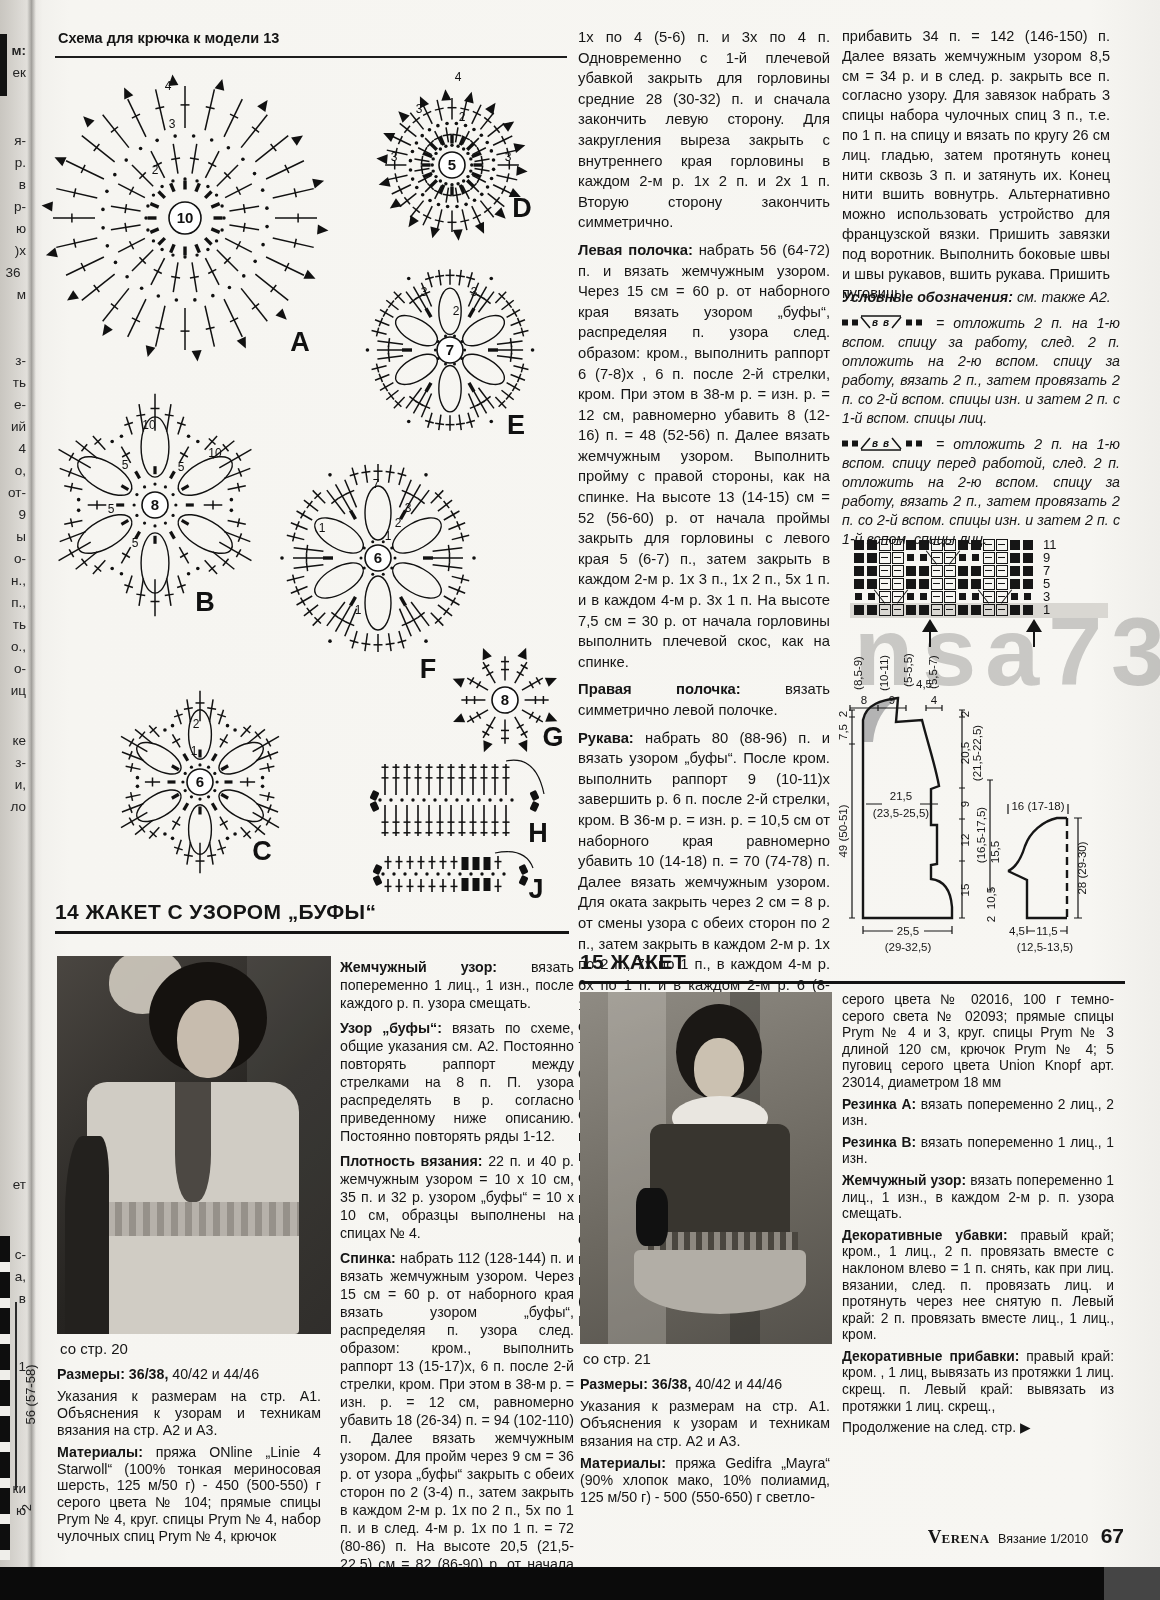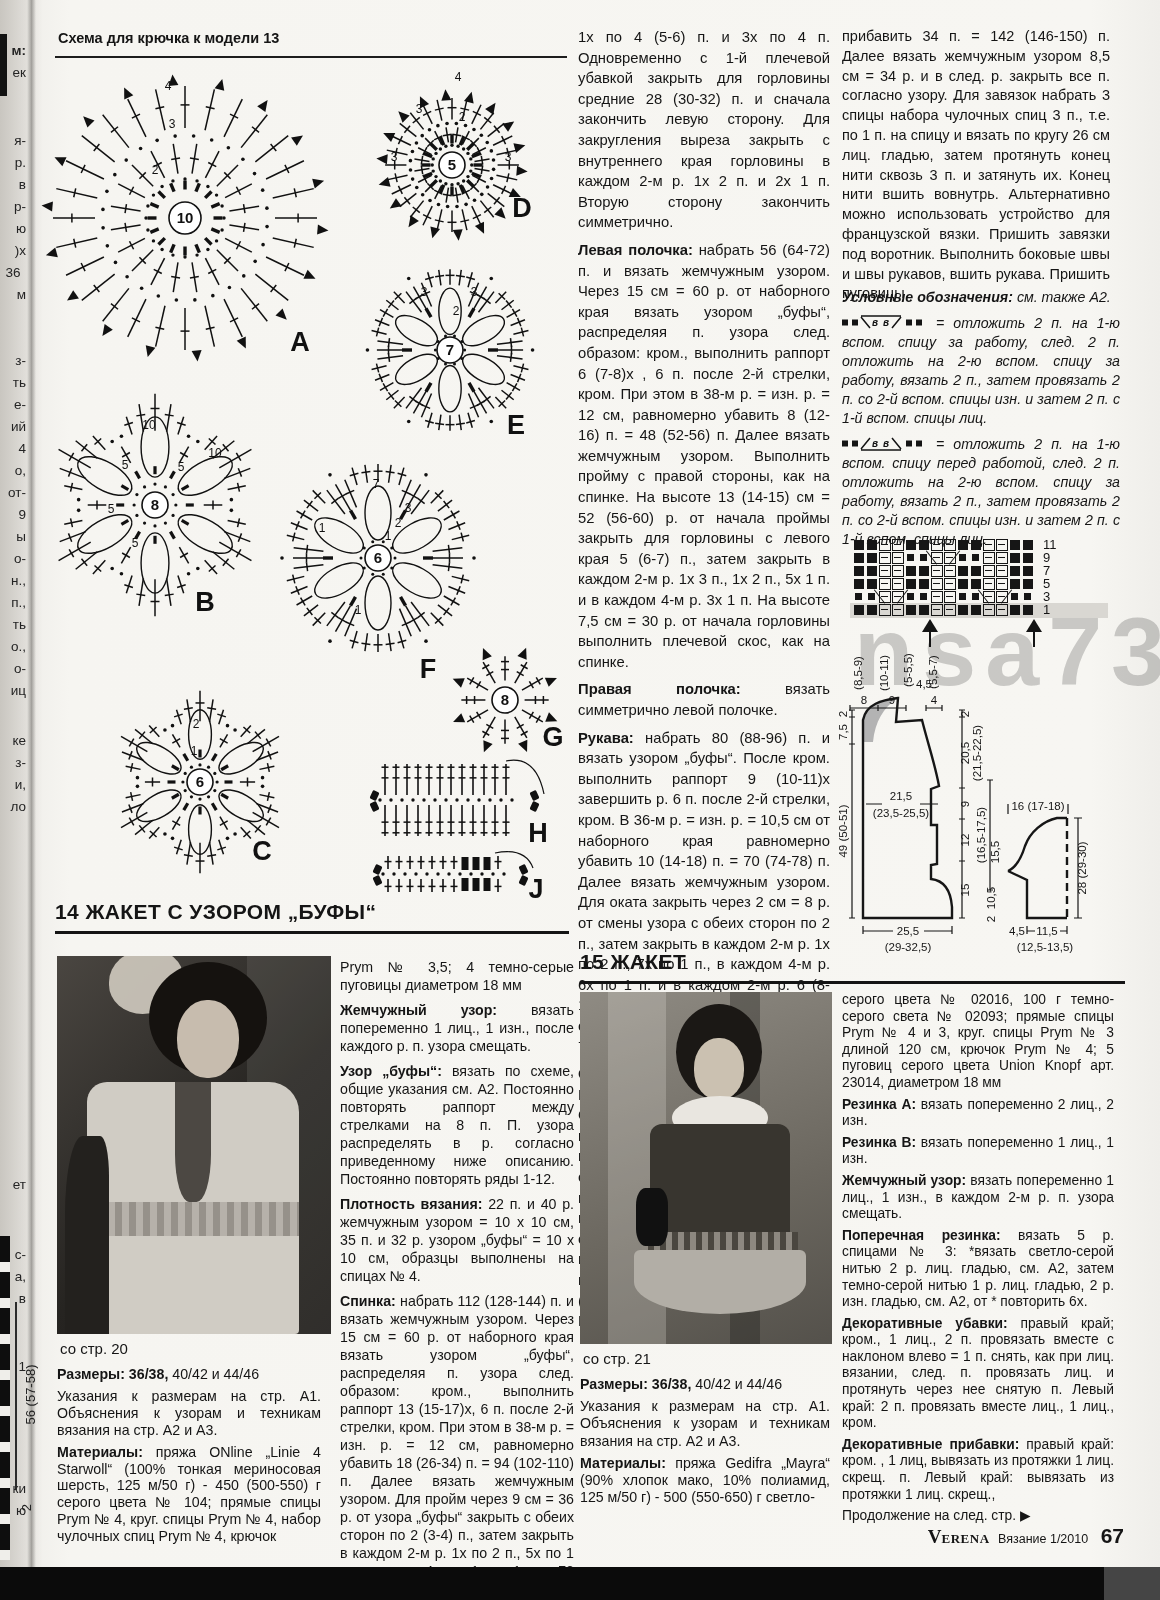--- a/index.html
+++ b/index.html
@@ -1430,21 +1430,20 @@
     <div class="ph" style="left:118px;top:126px;width:36px;height:120px;background:#4c4843;border-radius:0 0 40% 40%;"></div>
     <div class="ph" style="left:8px;top:180px;width:44px;height:198px;background:#23211e;border-radius:40% 20% 0 0;"></div>
   </div>
   <div class="caption" style="left:60px;top:1340px;">со стр. 20</div>
   <div id="s14c1" class="col">
       <p><b>Размеры: 36/38, </b>40/42 и 44/46</p>
       <p>Указания к размерам на стр. А1. Объяснения к узорам и техникам вязания на стр. А2 и А3.</p>
       <p><b>Материалы: </b>пряжа ONline „Linie 4 Starwoll“ (100% тонкая мериносовая шерсть, 125 м/50 г) - 450 (500-550) г серого цвета № 104; прямые спицы Prym № 4, круг. спицы Prym № 4, набор чулочных спиц Prym № 4, крючок</p>
     </div>
   <div id="s14c2" class="col">
-      <p>Prym № 3,5; 4 темно-серые пуговицы диаметром 18 мм</p>
       <p><b>Жемчужный узор: </b>вязать попеременно 1 лиц., 1 изн., после каждого р. п. узора смещать.</p>
       <p><b>Узор „буфы“: </b>вязать по схеме, общие указания см. А2. Постоянно повторять раппорт между стрелками на 8 п. П. узора распределять в р. согласно приведенному ниже описанию. Постоянно повторять ряды 1-12.</p>
       <p><b>Плотность вязания: </b>22 п. и 40 р. жемчужным узором = 10 х 10 см, 35 п. и 32 р. узором „буфы“ = 10 х 10 см, образцы выполнены на спицах № 4.</p>
       <p><b>Спинка: </b>набрать 112 (128-144) п. и вязать жемчужным узором. Через 15 см = 60 р. от наборного края вязать узором „буфы“, распределяя п. узора след. образом: кром., выполнить раппорт 13 (15-17)х, 6 п. после 2-й стрелки, кром. При этом в 38-м р. = изн. р. = 12 см, равномерно убавить 18 (26-34) п. = 94 (102-110) п. Далее вязать жемчужным узором. Для пройм через 9 см = 36 р. от узора „буфы“ закрыть с обеих сторон по 2 (3-4) п., затем закрыть в каждом 2-м р. 1х по 2 п., 5х по 1 п. и в след. 4-м р. 1х по 1 п. = 72 (80-86) п. На высоте 20,5 (21,5-22,5) см = 82 (86-90) р. от начала пройм закрыть для плечевых скосов с обеих сторон по 4 (5-6) п., затем закрыть в каждом 2-м р.</p>
     </div>
 
   <div class="sec-head" style="left:580px;top:950px;width:545px;">15 ЖАКЕТ</div>
   <div class="photo" style="left:580px;top:992px;width:252px;height:352px;background:#6f6b64;">
     <div class="ph" style="left:0;top:0;right:0;bottom:0;background:linear-gradient(160deg,#8f8b83,#6b675f 60%,#54514b);"></div>
     <div class="ph" style="left:28px;top:0;width:58px;height:352px;background:rgba(224,220,213,.28);"></div>
@@ -1461,21 +1460,20 @@
   <div id="s15c1" class="col">
       <p><b>Размеры: 36/38, </b>40/42 и 44/46</p>
       <p>Указания к размерам на стр. А1. Объяснения к узорам и техникам вязания на стр. А2 и А3.</p>
       <p><b>Материалы: </b>пряжа Gedifra „Mayra“ (90% хлопок мако, 10% полиамид, 125 м/50 г) - 500 (550-650) г светло-</p>
     </div>
   <div id="s15c2" class="col">
       <p>серого цвета № 02016, 100 г темно-серого света № 02093; прямые спицы Prym № 4 и 3, круг. спицы Prym № 3 длиной 120 см, крючок Prym № 4; 5 пуговиц серого цвета Union Knopf арт. 23014, диаметром 18 мм</p>
       <p><b>Резинка А: </b>вязать попеременно 2 лиц., 2 изн.</p>
       <p><b>Резинка В: </b>вязать попеременно 1 лиц., 1 изн.</p>
       <p><b>Жемчужный узор: </b>вязать попеременно 1 лиц., 1 изн., в каждом 2-м р. п. узора смещать.</p>
-      <p><b>Поперечная резинка: </b>вязать 5 р. спицами № 3: *вязать светло-серой нитью 2 р. лиц. гладью, см. А2, затем темно-серой нитью 1 р. лиц. гладью, 2 р. изн. гладью, см. А2, от * повторить 6х.</p>
       <p><b>Декоративные убавки: </b>правый край; кром., 1 лиц., 2 п. провязать вместе с наклоном влево = 1 п. снять, как при лиц. вязании, след. п. провязать лиц. и протянуть через нее снятую п. Левый край: 2 п. провязать вместе лиц., 1 лиц., кром.</p>
       <p><b>Декоративные прибавки: </b>правый край: кром. , 1 лиц, вывязать из протяжки 1 лиц. скрещ. п. Левый край: вывязать из протяжки 1 лиц. скрещ.,</p>
       <p>Продолжение на след. стр. ▶</p>
     </div>
 
   <div class="footer">
     <span class="brand"><span class="brand-v">V</span><span class="brand-rest">ERENA</span></span>
     <span class="issue">Вязание 1/2010</span>
     <span class="pagenum">67</span>
   </div>

